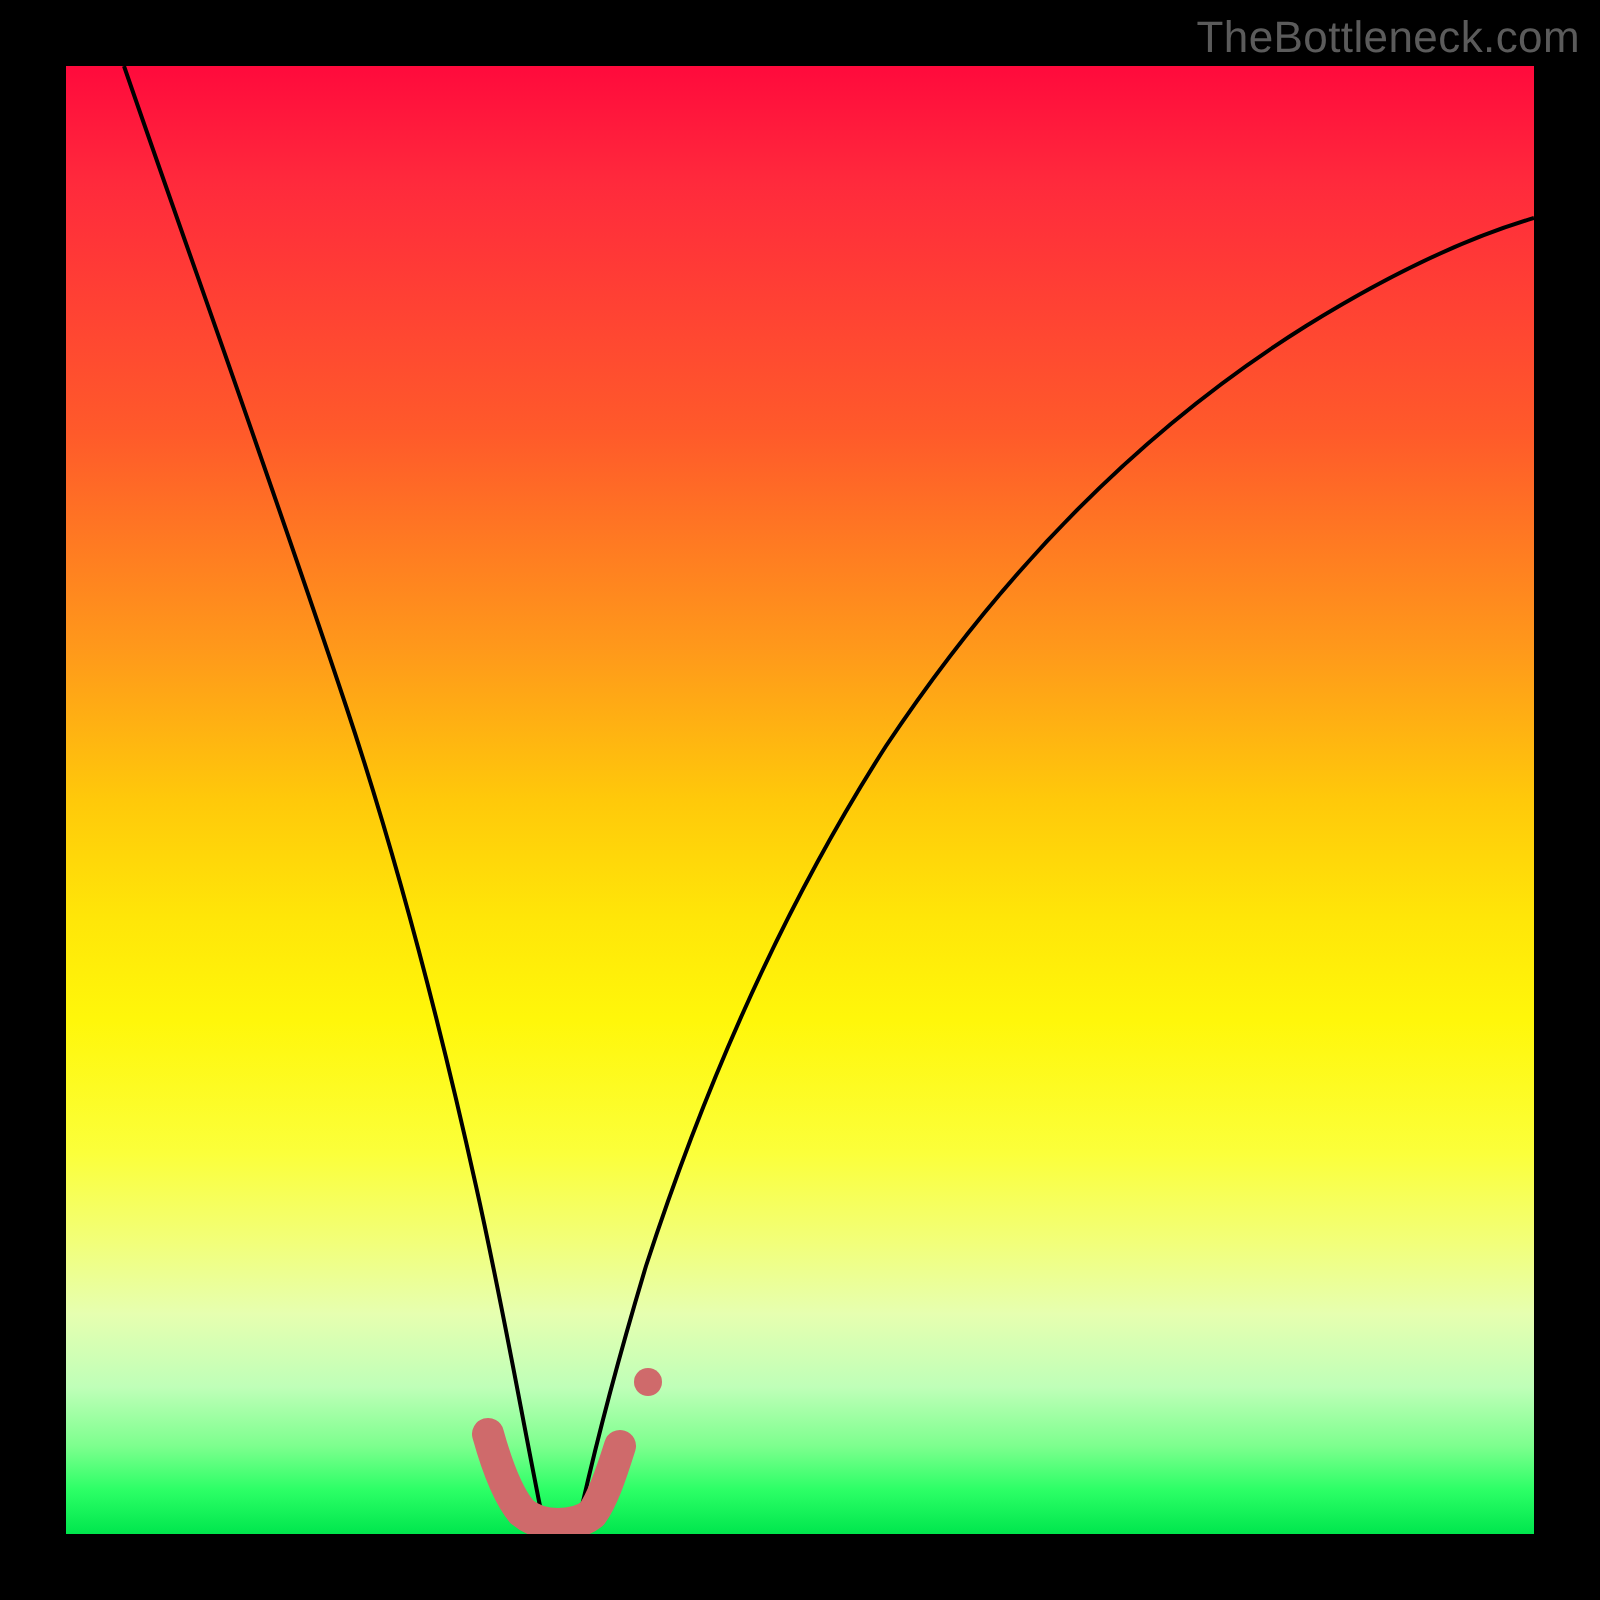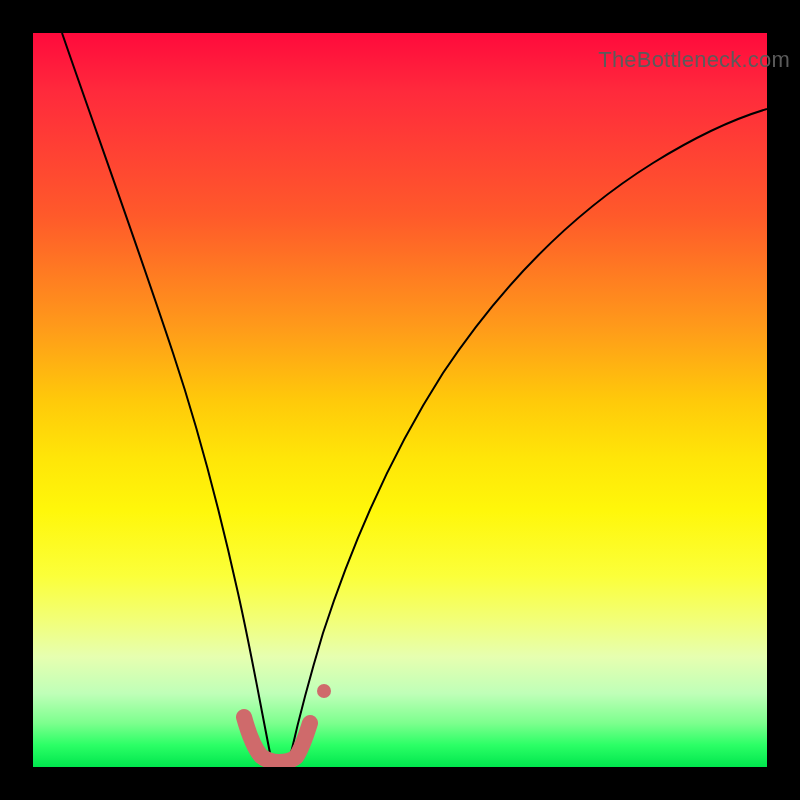--- a/index.html
+++ b/index.html
@@ -44,21 +44,20 @@
   }
   .watermark {
     position: absolute;
     top: 6px;
     right: 10px;
     font-family: Arial, Helvetica, sans-serif;
     font-size: 22px;
     font-weight: 500;
     color: #5b5b5b;
     letter-spacing: 0.2px;
-    margin-top: 41px;
   }
   svg.curves {
     position: absolute;
     top: 0;
     left: 0;
   }
 </style>
 </head>
 <body>
 

